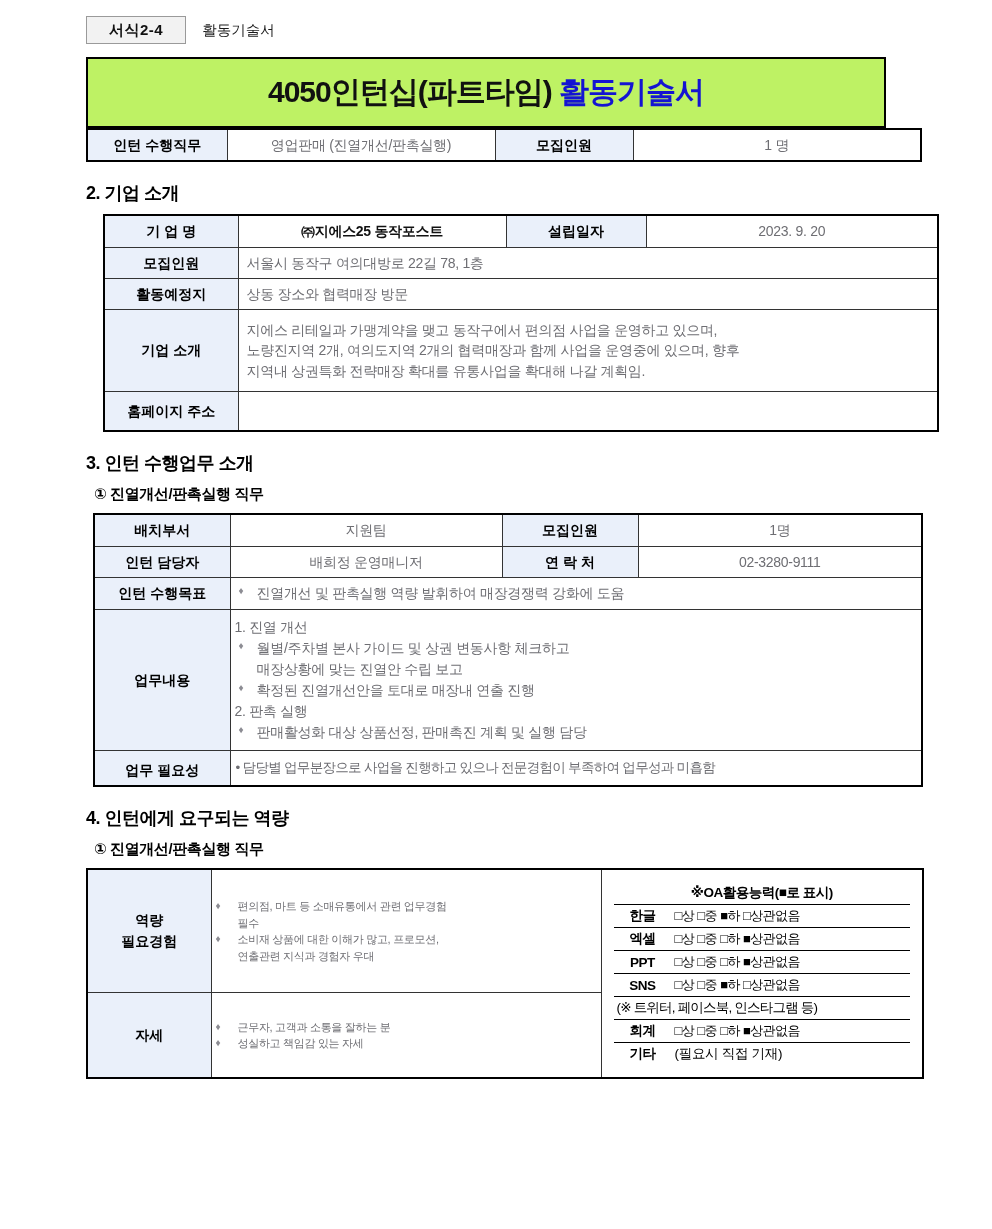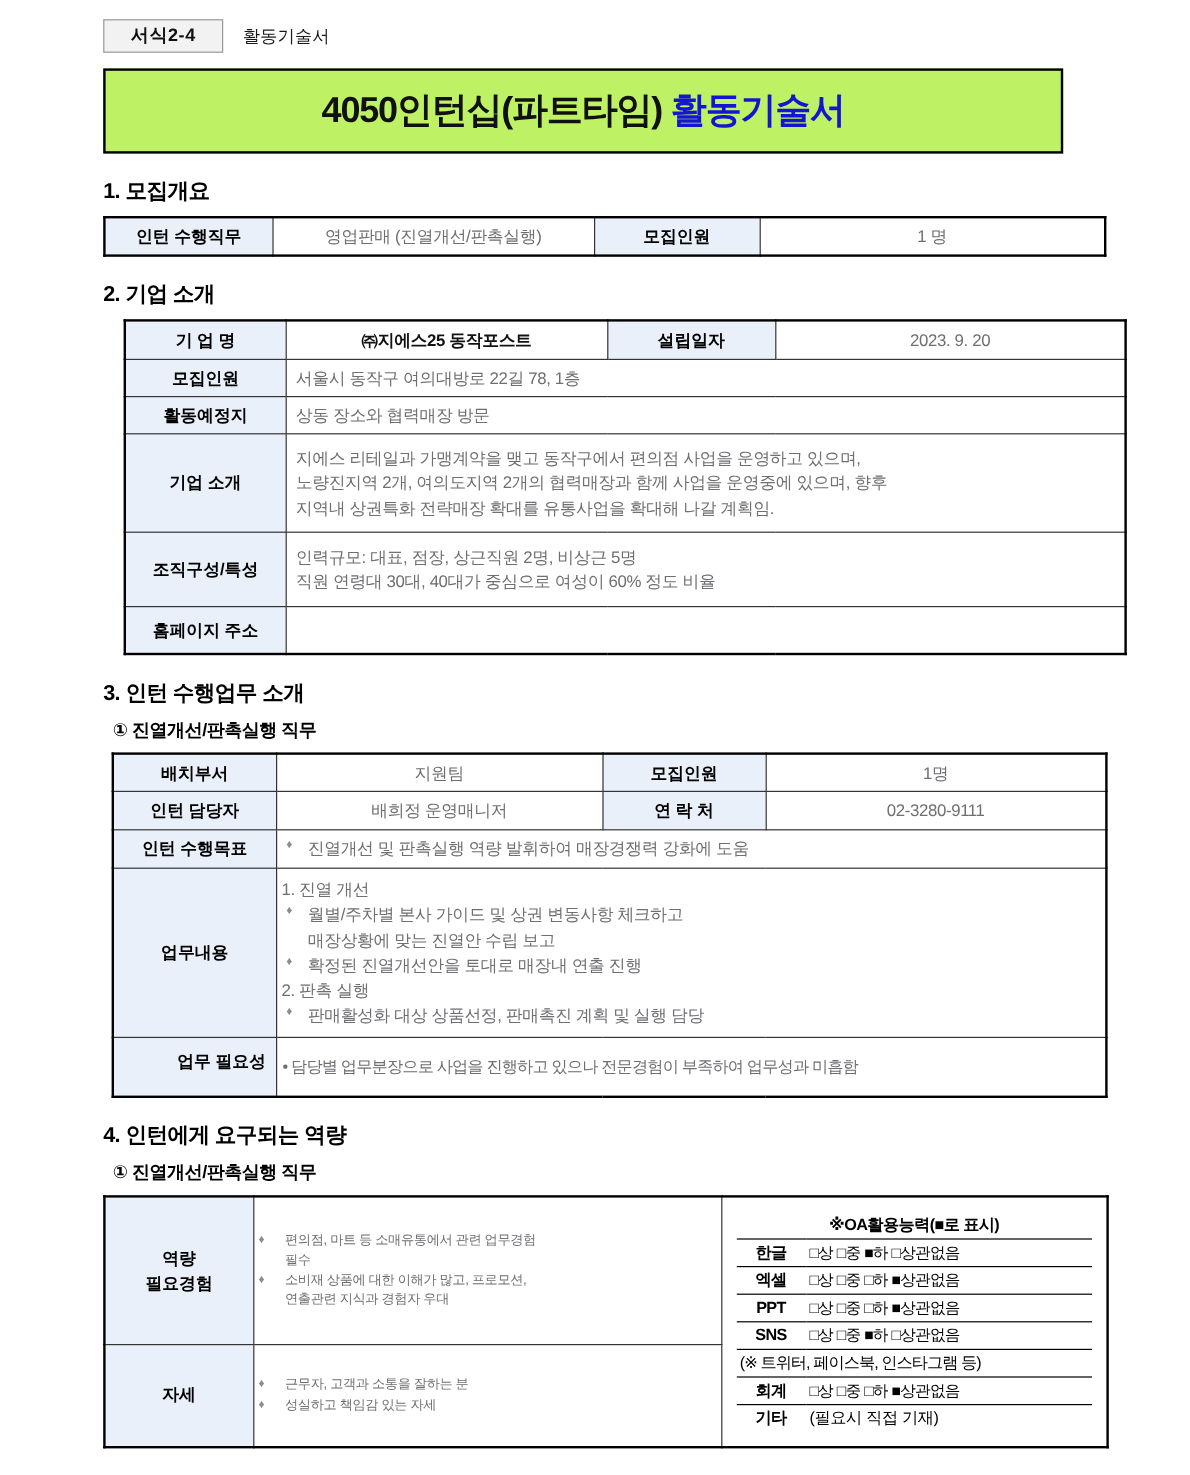--- a/index.html
+++ b/index.html
@@ -216,21 +216,20 @@
 
   <div class="form-tag-row">
     <span class="form-tag">서식2-4</span>
     <span class="form-tag-label">활동기술서</span>
   </div>
 
   <div class="title-banner">
     <div class="title-text"><span>4050인턴십(파트타임) </span><span class="blue">활동기술서</span></div>
   </div>
 
-  <div class="sec-h">1. 모집개요</div>
 
   <table class="doc t1">
     <colgroup>
       <col style="width:140px">
         <col style="width:268px">
         <col style="width:138px">
         <col style="width:288px">
     </colgroup>
     <tbody>
       <tr>
@@ -265,27 +264,20 @@
       <tr>
         <td class="hd">활동예정지</td>
         <td class="lft" colspan="3">상동 장소와 협력매장 방문</td>
       </tr>
       <tr>
         <td class="hd">기업 소개</td>
         <td class="lft top" colspan="3" style="padding:10px 8px;">
           <span class="ind">지에스 리테일과 가맹계약을 맺고 동작구에서 편의점 사업을 운영하고 있으며,</span>
           <span class="ind">노량진지역 2개, 여의도지역 2개의 협력매장과 함께 사업을 운영중에 있으며, 향후</span>
           <span class="ind">지역내 상권특화 전략매장 확대를 유통사업을 확대해 나갈 계획임.</span>
-        </td>
-      </tr>
-      <tr>
-        <td class="hd">조직구성/특성</td>
-        <td class="lft top" colspan="3" style="padding:10px 8px;">
-          <span class="ind">인력규모: 대표, 점장, 상근직원 2명, 비상근 5명</span>
-          <span class="ind">직원 연령대 30대, 40대가 중심으로 여성이 60% 정도 비율</span>
         </td>
       </tr>
       <tr>
         <td class="hd" style="padding-top:9px;padding-bottom:9px;">홈페이지 주소</td>
         <td class="lft" colspan="3"></td>
       </tr>
     </tbody>
   </table>
 
   <div class="sec-h">3. 인턴 수행업무 소개</div>
@@ -328,21 +320,21 @@
 매장상황에 맞는 진열안 수립 보고</li>
             <li>확정된 진열개선안을 토대로 매장내 연출 진행</li>
           </ul>
           <div class="numline">2. 판촉 실행</div>
           <ul class="blist">
             <li>판매활성화 대상 상품선정, 판매촉진 계획 및 실행 담당</li>
           </ul>
         </td>
       </tr>
       <tr>
-        <td class="hd" style="padding-top:9px;padding-bottom:19px;text-align:right;">업무 필요성</td>
+        <td class="hd" style="padding-top:9px;padding-bottom:5px;">업무 필요성</td>
         <td class="lft" colspan="3" style="font-size:13.5px;letter-spacing:-0.7px;padding-left:5px;">• 담당별 업무분장으로 사업을 진행하고 있으나 전문경험이 부족하여 업무성과 미흡함</td>
       </tr>
     </tbody>
   </table>
 
   <div class="sec-h">4. 인턴에게 요구되는 역량</div>
   <div class="sub-h">① 진열개선/판촉실행 직무</div>
 
   <table class="comp">
     <colgroup>

